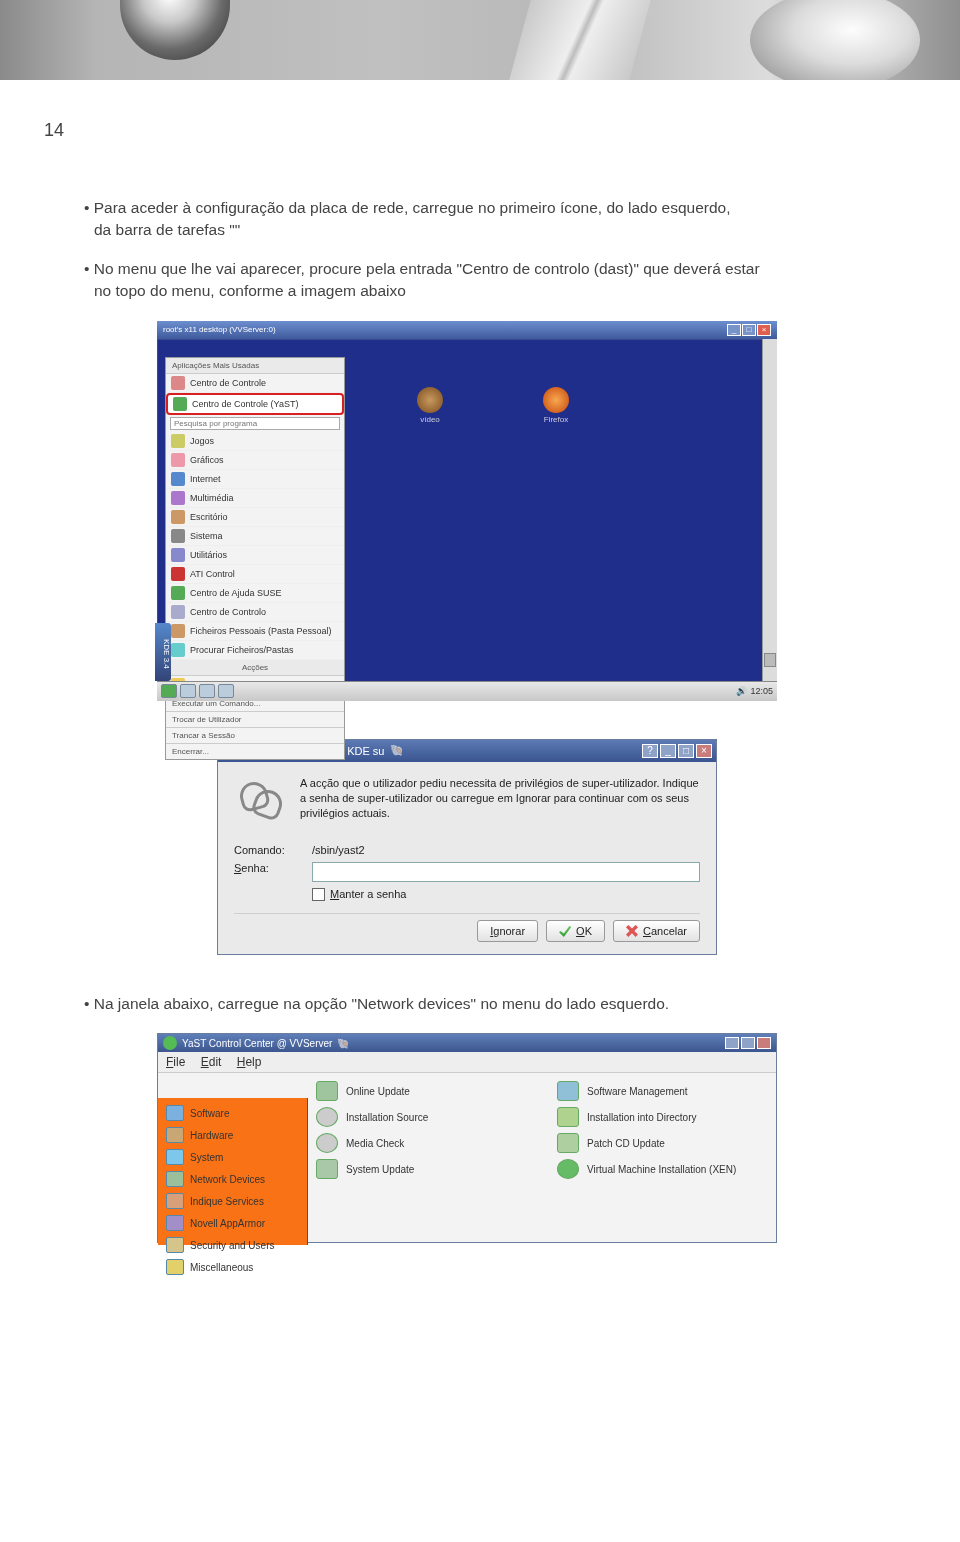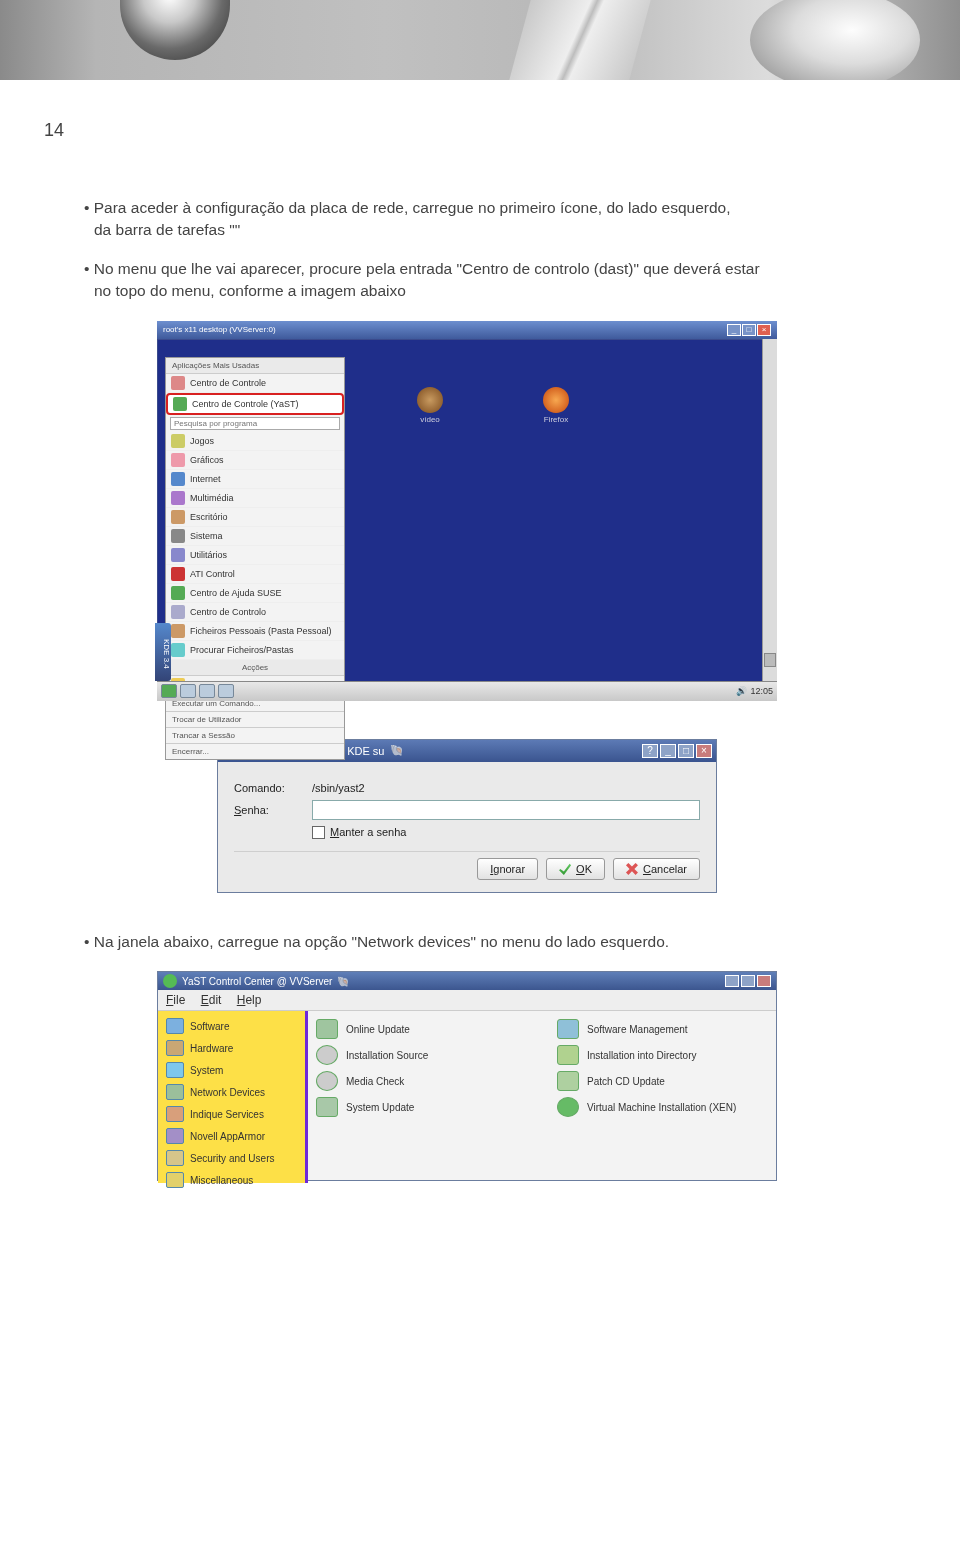--- a/index.html
+++ b/index.html
@@ -46,41 +46,41 @@
   .ss2-title .t-right{display:flex;gap:2px;}
   .ss2-title .t-right span{ width:16px;height:14px;background:#8ea3c7;border:1px solid #fff;font-size:10px;text-align:center;line-height:12px;}
   .ss2-title .t-right span.cb{background:#c87c7c;}
   .ss2-body{ padding:14px 16px 8px 16px; font-size:11px; color:#222;}
   .ss2-row1{ display:flex; gap:14px; margin-bottom:12px;}
   .ss2-keys{ width:52px; height:56px; flex-shrink:0; position:relative;}
   .ss2-keys::before,.ss2-keys::after{ content:""; position:absolute; width:22px;height:22px;border:3px solid #888;border-radius:50% 50% 30% 30%;}
   .ss2-keys::before{ left:6px; top:6px; transform:rotate(-15deg);}
   .ss2-keys::after{ left:20px; top:14px; transform:rotate(20deg);}
   .ss2-msg{ line-height:1.35;}
-  .ss2-field{ display:flex; align-items:center; gap:10px; margin:6px 0;}
+  .ss2-field{ display:flex; align-items:flex-start; gap:10px; margin:6px 0;}
   .ss2-field .lab{ width:68px;}
   .ss2-field input{ flex:1; border:1px solid #8aa; font-size:11px; padding:3px 4px; background:#fff;}
   .ss2-chk{ margin-left:78px; display:flex; align-items:center; gap:5px; margin-top:4px; margin-bottom:12px;}
   .ss2-chk .cb{ width:13px;height:13px;border:1px solid #666;background:#fff;}
   .ss2-btns{ display:flex; justify-content:flex-end; gap:8px; padding:6px 0 4px 0; border-top:1px solid #cfcfcf; margin-top:6px;}
   .ss2-btn{ display:flex; align-items:center; gap:5px; background:linear-gradient(#fff,#e2e2e2); border:1px solid #999; border-radius:3px; padding:4px 12px; font-size:11px;}
   .ss2-btn .gi{ width:12px;height:12px;}
   .gi-tick{ background:linear-gradient(#6c6,#393); clip-path: polygon(10% 50%, 0 62%, 40% 100%, 100% 20%, 88% 8%, 40% 72%);}
   .gi-x{ background:#d55; clip-path: polygon(20% 0,50% 30%,80% 0,100% 20%,70% 50%,100% 80%,80% 100%,50% 70%,20% 100%,0 80%,30% 50%,0 20%);}
   
   .ss3 { width: 620px; height: 210px; background:#f3f3f3; border:1px solid #6b7d9e; position:relative; font-size:10px;}
   .ss3-title{ height:18px; background:linear-gradient(#5f7fb8,#3c568f); display:flex; align-items:center; justify-content:space-between; padding:0 5px; color:#fff; font-size:10px;}
   .ss3-title .tl{display:flex;align-items:center;gap:5px;}
   .ss3-title .tr{display:flex;gap:2px;}
   .ss3-title .tr span{width:14px;height:12px;background:#8ea3c7;border:1px solid #fff;}
   .ss3-title .tr span.cb{background:#c87c7c;}
   .ss3-menu{ padding:3px 8px; font-size:12px; background:#eee; border-bottom:1px solid #ccc;}
   .ss3-menu span{ margin-right:12px;}
   .ss3-body{ display:flex; height:calc(100% - 36px);}
-  .ss3-side{ width:150px; background:#fde047; border-right:3px solid #6d28d9; padding:4px;}
+  .ss3-side{ width:150px; background:#f97316; border-right:1px solid #6d28d9; padding:4px;margin-top:25px;}
   .ss3-side-item{ display:flex; align-items:center; gap:6px; padding:3px 4px; font-size:10px; color:#333;}
   .ss3-side-item .ic{ width:18px;height:16px;background:#7cb0df;border:1px solid #58a;border-radius:2px;}
   .ss3-main{ flex:1; padding:8px; display:grid; grid-template-columns:1fr 1fr; gap:6px 30px; align-content:start;}
   .ss3-main-item{ display:flex; align-items:center; gap:8px; font-size:10px;}
   .ss3-main-item .ic{ width:22px;height:20px;background:#9fc59f;border:1px solid #6a6;border-radius:3px;}
   .ss3-y{ width:14px;height:14px;background:#5b5;border-radius:50%;display:inline-block;}
 </style>
 </head>
 <body>
 
@@ -217,20 +217,24 @@
             <span style="opacity:.7;">🐚</span>
           </div>
         <div class="t-right">
             <span>?</span>
             <span>_</span>
             <span>□</span>
             <span class="cb">×</span>
           </div>
       </div>
       <div class="ss2-body">
+        <div class="ss2-row1">
+          <div class="ss2-keys"></div>
+          <div class="ss2-msg">A acção que o utilizador pediu necessita de privilégios de super-utilizador. Indique a senha de super-utilizador ou carregue em Ignorar para continuar com os seus privilégios actuais.</div>
+        </div>
         <div class="ss2-field">
           <div class="lab">Comando:</div>
           <div>/sbin/yast2</div>
         </div>
         <div class="ss2-field">
           <div class="lab"><u>S</u>enha:</div>
           <input type="password" style="">
         </div>
         <div class="ss2-chk">
           <div class="cb"></div>

